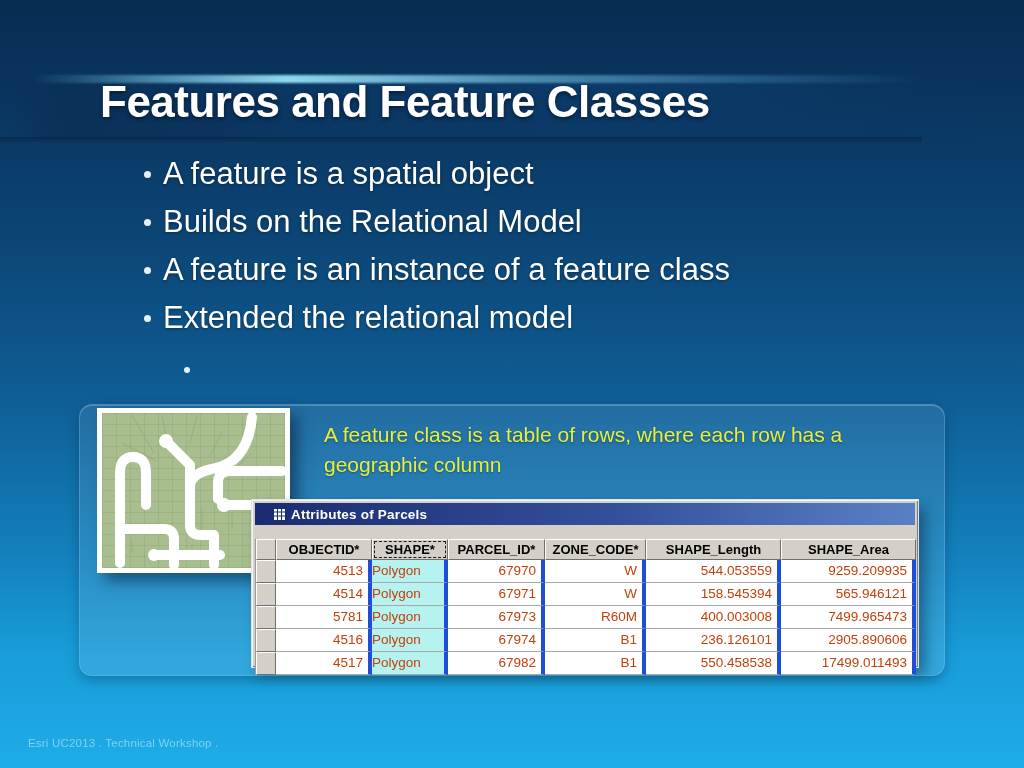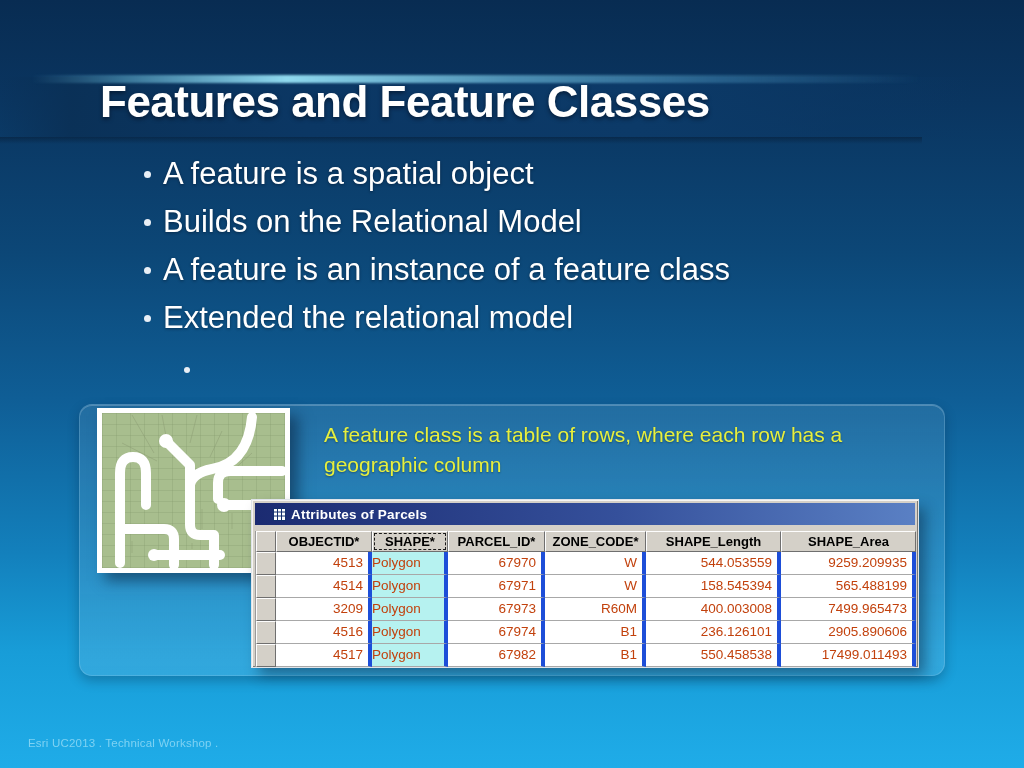--- a/index.html
+++ b/index.html
@@ -88,21 +88,21 @@
   }
   .titlebar {
     height:22px; display:flex; align-items:center; gap:5px; padding-left:18px;
     background:linear-gradient(90deg, #1b2b71 0%, #35509b 55%, #5a80c4 100%);
   }
   .titlebar .win-title {
     color:#ffffff; font-size:13.5px; font-weight:bold; letter-spacing:0.2px;
   }
   .tbl-icon { width:13px; height:13px; flex:0 0 13px; }
   .grid {
-    margin-top:6px; display:grid; background:#ffffff;
+    margin-top:14px; display:grid; background:#ffffff;
     grid-template-columns:20px 96px 76px 97px 101px 135px 135px;
     grid-template-rows:21px repeat(5, 23px);
     border-left:1px solid #9a9a9a;
   }
   .hcell {
     background:#d4d0c8; font-size:13px; font-weight:bold; color:#000;
     text-align:center; line-height:19px; overflow:hidden; white-space:nowrap;
     border-top:1px solid #fdfdfd; border-left:1px solid #fdfdfd;
     border-right:1px solid #6f6f6f; border-bottom:1px solid #6f6f6f;
   }
@@ -208,24 +208,24 @@
       <div class="cell num">W</div>
       <div class="cell num">544.053559</div>
       <div class="cell num">9259.209935</div>
 
       <div class="selcell"></div>
       <div class="cell num">4514</div>
       <div class="cell txt shape">Polygon</div>
       <div class="cell num">67971</div>
       <div class="cell num">W</div>
       <div class="cell num">158.545394</div>
-      <div class="cell num">565.488199</div>
-
-      <div class="selcell"></div>
-      <div class="cell num">3209</div>
+      <div class="cell num">565.946121</div>
+
+      <div class="selcell"></div>
+      <div class="cell num">5781</div>
       <div class="cell txt shape">Polygon</div>
       <div class="cell num">67973</div>
       <div class="cell num">R60M</div>
       <div class="cell num">400.003008</div>
       <div class="cell num">7499.965473</div>
 
       <div class="selcell"></div>
       <div class="cell num">4516</div>
       <div class="cell txt shape">Polygon</div>
       <div class="cell num">67974</div>

